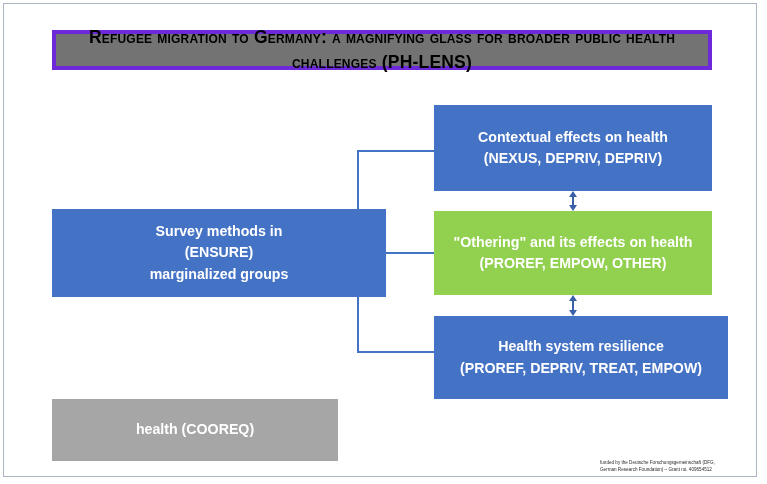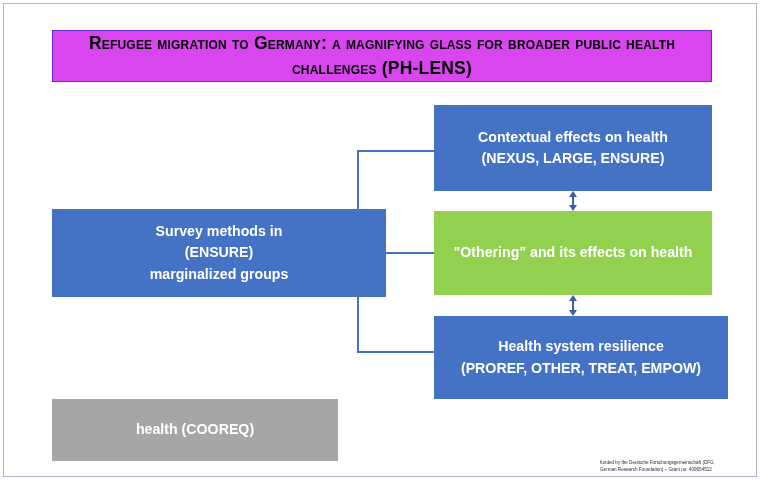--- a/index.html
+++ b/index.html
@@ -26,24 +26,24 @@
     height: 474px;
     border: 1px solid #a9b5c6;
     box-sizing: border-box;
   }
   
   #title-box {
     position: absolute;
     left: 52px;
     top: 30px;
     width: 660px;
-    height: 52px;
-    border: 1px solid #6d28d9;
+    height: 40px;
+    border: 4px solid #6d28d9;
     box-sizing: border-box;
-    background: #d946ef;
+    background: #737373;
     display: flex;
     align-items: center;
     justify-content: center;
   }
   #title-text {
     font-family: "Liberation Sans", sans-serif;
     font-size: 17.5px;
     font-weight: 700;
     font-variant: small-caps;
     letter-spacing: 0.2px;
@@ -147,34 +147,35 @@
   <div class="conn" id="conn-top"></div>
   <div class="conn" id="conn-mid"></div>
   <div class="conn" id="conn-bottom"></div>
 
   <div class="arrow-dbl" id="arrow-upper"></div>
   <div class="arrow-dbl" id="arrow-lower"></div>
 
   <div class="box" id="box-contextual">
     <div>
       <span>Contextual effects on health</span>
-      <span>(NEXUS, LARGE, ENSURE)</span>
+      <span>(NEXUS, DEPRIV, DEPRIV)</span>
     </div>
   </div>
 
   <div class="box" id="box-othering">
     <div>
       <span>"Othering" and its effects on health</span>
+      <span>(PROREF, EMPOW, OTHER)</span>
     </div>
   </div>
 
   <div class="box" id="box-resilience">
     <div>
       <span>Health system resilience</span>
-      <span>(PROREF, OTHER, TREAT, EMPOW)</span>
+      <span>(PROREF, DEPRIV, TREAT, EMPOW)</span>
     </div>
   </div>
 
   <div class="box" id="box-survey">
     <div>
       <span>Survey methods in</span>
       <span>(ENSURE)</span>
       <span>marginalized groups</span>
     </div>
   </div>

